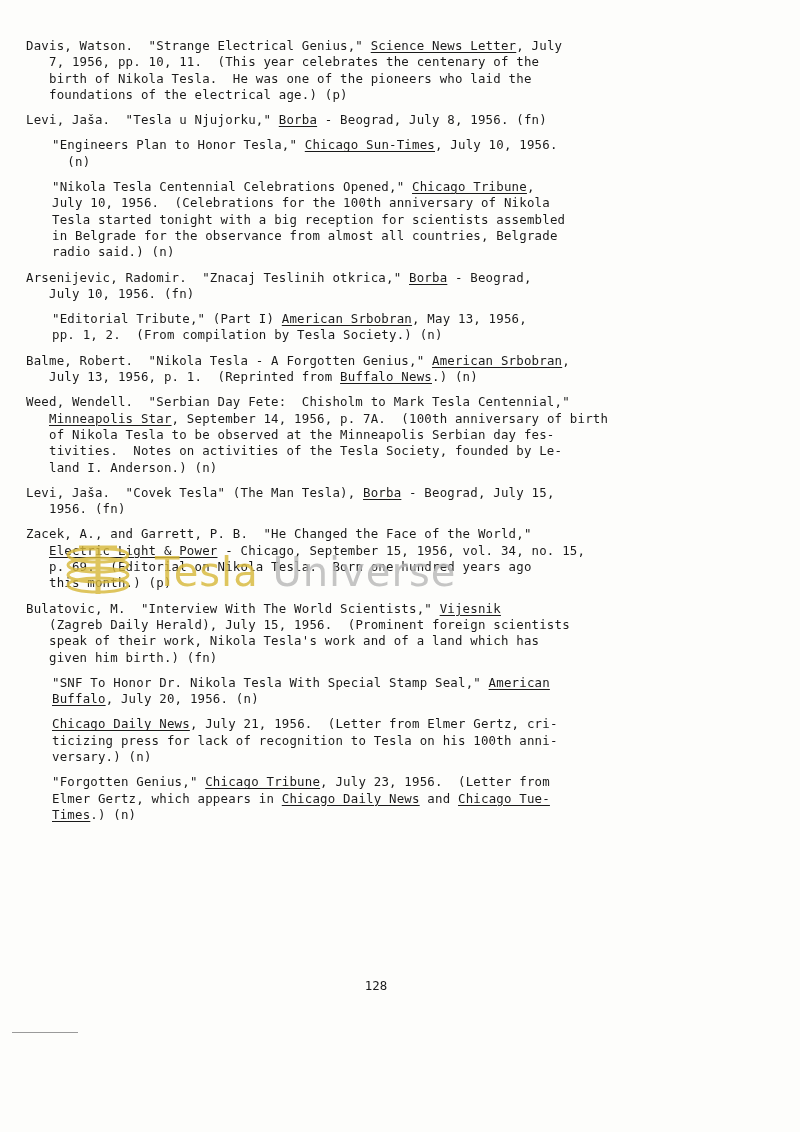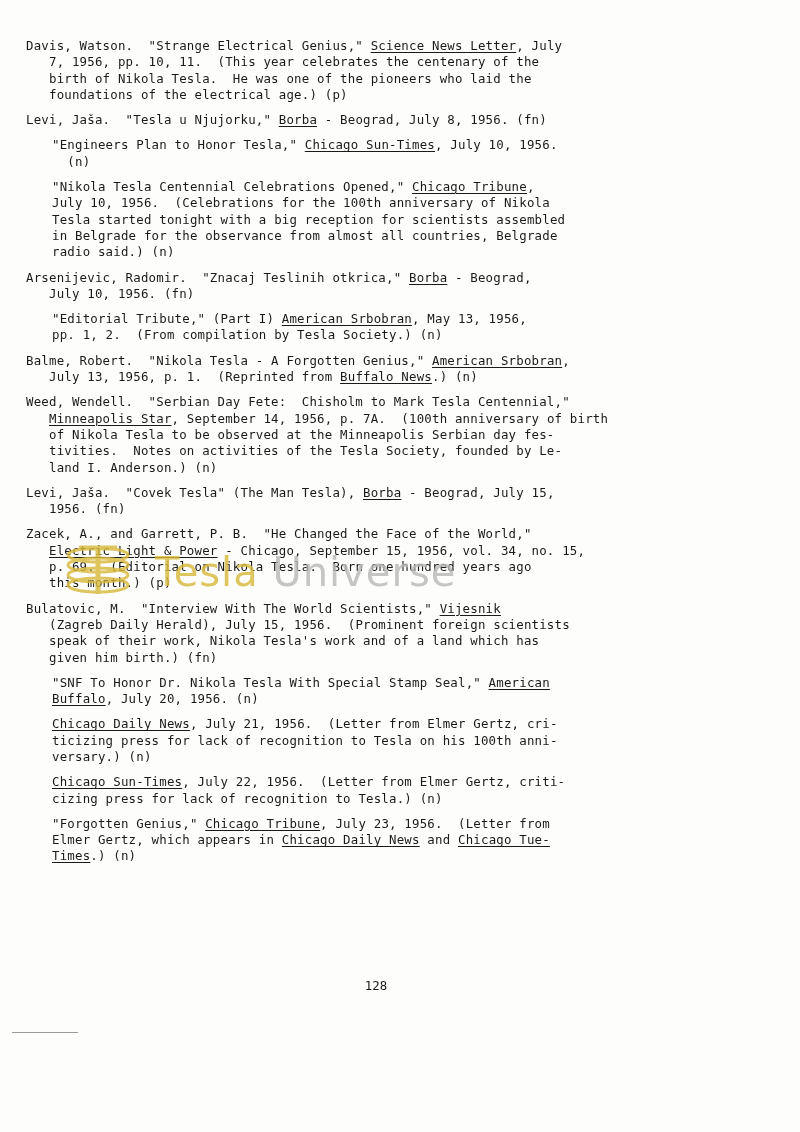--- a/index.html
+++ b/index.html
@@ -127,22 +127,20 @@
    this month.) (p)</span></div>
       <div class="entry"><span class="line">Bulatovic, M.  "Interview With The World Scientists," </span><span class="u line">Vijesnik</span><span class="line">
    (Zagreb Daily Herald), July 15, 1956.  (Prominent foreign scientists
    speak of their work, Nikola Tesla's work and of a land which has
    given him birth.) (fn)</span></div>
       <div class="entry indent"><span class="line">"SNF To Honor Dr. Nikola Tesla With Special Stamp Seal," </span><span class="u line">American</span><span class="line">
 </span><span class="u line">Buffalo</span><span class="line">, July 20, 1956. (n)</span></div>
       <div class="entry indent"><span class="line"></span><span class="u line">Chicago Daily News</span><span class="line">, July 21, 1956.  (Letter from Elmer Gertz, cri-
 ticizing press for lack of recognition to Tesla on his 100th anni-
 versary.) (n)</span></div>
-      <div class="entry indent"><span class="line"></span><span class="u line">Chicago Sun-Times</span><span class="line">, July 22, 1956.  (Letter from Elmer Gertz, criti-
-cizing press for lack of recognition to Tesla.) (n)</span></div>
       <div class="entry indent"><span class="line">"Forgotten Genius," </span><span class="u line">Chicago Tribune</span><span class="line">, July 23, 1956.  (Letter from
 Elmer Gertz, which appears in </span><span class="u line">Chicago Daily News</span><span class="line"> and </span><span class="u line">Chicago Tue-</span><span class="line">
 </span><span class="u line">Times</span><span class="line">.) (n)</span></div>
     </div>
 
   <div class="watermark">
     <div class="wm-logo">
       <svg width="86" height="60" viewBox="0 0 86 60" xmlns="http://www.w3.org/2000/svg">
         <g fill="none" stroke="#d8b93c" stroke-width="3">
           <ellipse cx="43" cy="13" rx="30" ry="7"></ellipse>

